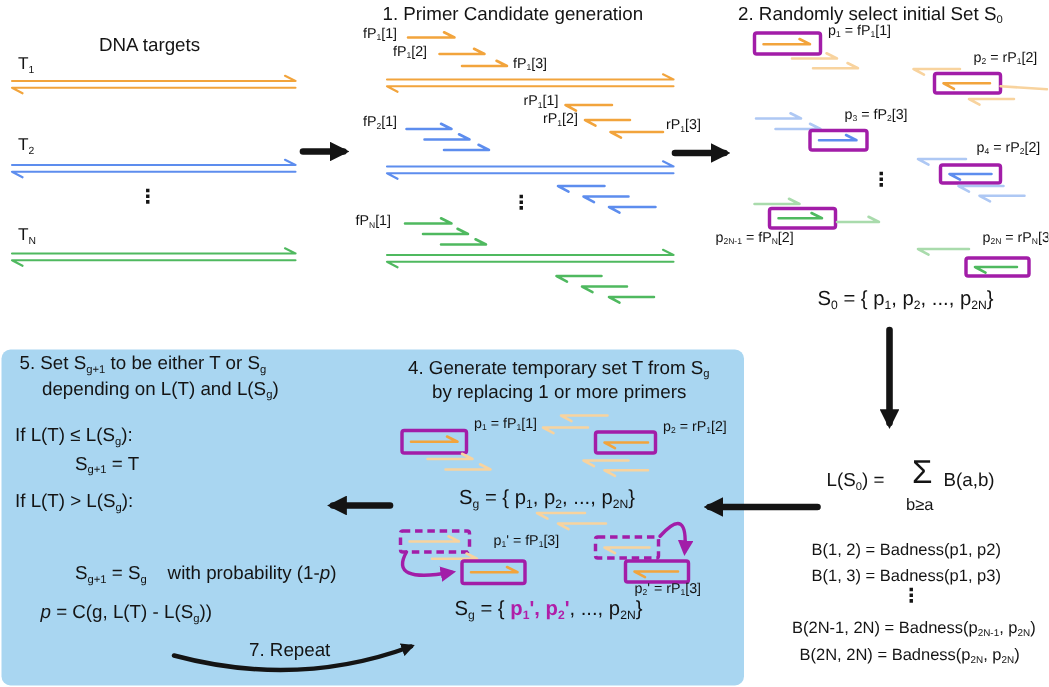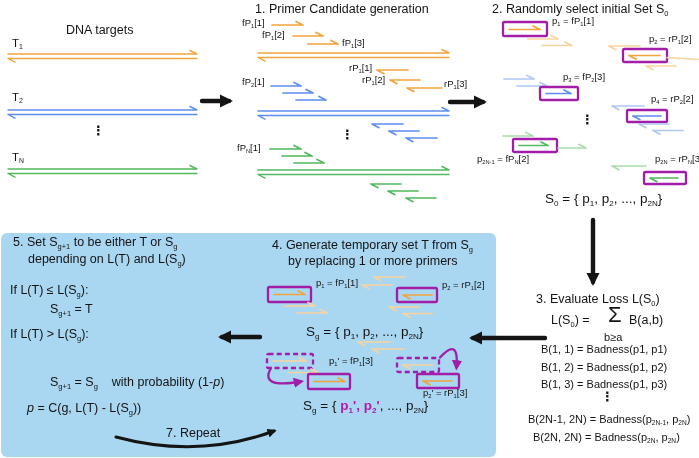--- a/index.html
+++ b/index.html
@@ -186,26 +186,24 @@
   <div class="lbl s12" style="left:492px;top:3px;">2. Randomly select initial Set S<sub>0</sub></div>
   <div class="lbl s9" style="left:552px;top:16px;">p<sub>1</sub> = fP<sub>1</sub>[1]</div>
   <div class="lbl s9" style="left:649px;top:34px;">p<sub>2</sub> = rP<sub>1</sub>[2]</div>
   <div class="lbl s9" style="left:563px;top:72px;">p<sub>3</sub> = fP<sub>2</sub>[3]</div>
   <div class="lbl s9" style="left:651px;top:94px;">p<sub>4</sub> = rP<sub>2</sub>[2]</div>
   <div class="lbl s9" style="left:477px;top:154px;">p<sub>2N-1</sub> = fP<sub>N</sub>[2]</div>
   <div class="lbl s9" style="left:655px;top:154px;">p<sub>2N</sub> = rP<sub>N</sub>[3]</div>
   <div class="lbl dots" style="left:581px;top:113px;">⋮</div>
   <div class="lbl s13" style="left:545px;top:192px;">S<sub>0</sub> = { p<sub>1</sub>, p<sub>2</sub>, ..., p<sub>2N</sub>}</div>
 
-  <div class="lbl s12" style="left:536px;top:293px;">3. Evaluate Loss L(S<sub>0</sub>)</div>
   <div class="lbl s12" style="left:551px;top:314px;">L(S<sub>0</sub>) =</div>
   <div class="lbl sigma" style="left:608px;top:303px;">Σ</div>
   <div class="lbl ssub" style="left:604px;top:331px;">b≥a</div>
   <div class="lbl s12" style="left:629px;top:314px;">B(a,b)</div>
-  <div class="lbl s11" style="left:541px;top:343px;">B(1, 1) = Badness(p1, p1)</div>
   <div class="lbl s11" style="left:541px;top:361px;">B(1, 2) = Badness(p1, p2)</div>
   <div class="lbl s11" style="left:541px;top:378px;">B(1, 3) = Badness(p1, p3)</div>
   <div class="lbl dots" style="left:601px;top:390px;">⋮</div>
   <div class="lbl s11" style="left:528px;top:413px;">B(2N-1, 2N) = Badness(p<sub>2N-1</sub>, p<sub>2N</sub>)</div>
   <div class="lbl s11" style="left:533px;top:431px;">B(2N, 2N) = Badness(p<sub>2N</sub>, p<sub>2N</sub>)</div>
 
   <div class="lbl s12" style="left:272px;top:239px;">4. Generate temporary set T from S<sub>g</sub></div>
   <div class="lbl s12" style="left:288px;top:255px;">by replacing 1 or more primers</div>
   <div class="lbl s9" style="left:316px;top:278px;">p<sub>1</sub> = fP<sub>1</sub>[1]</div>
   <div class="lbl s9" style="left:442px;top:280px;">p<sub>2</sub> = rP<sub>1</sub>[2]</div>

